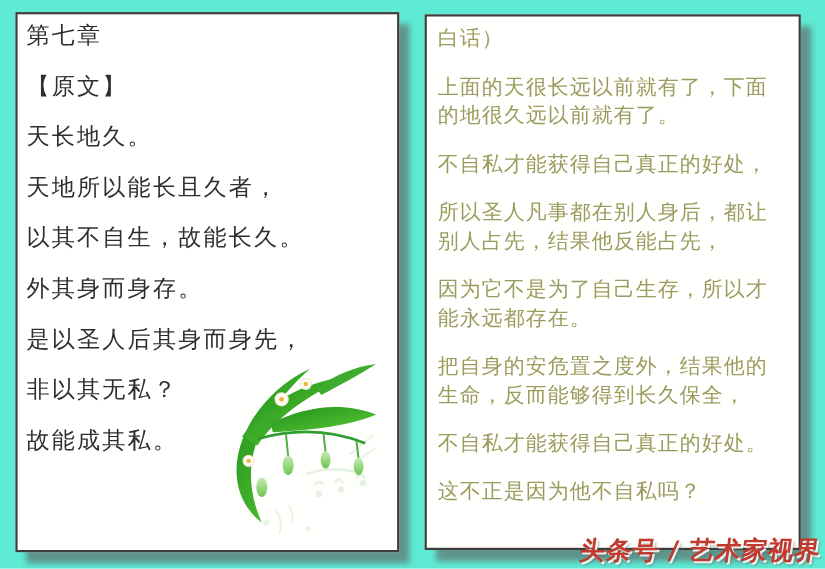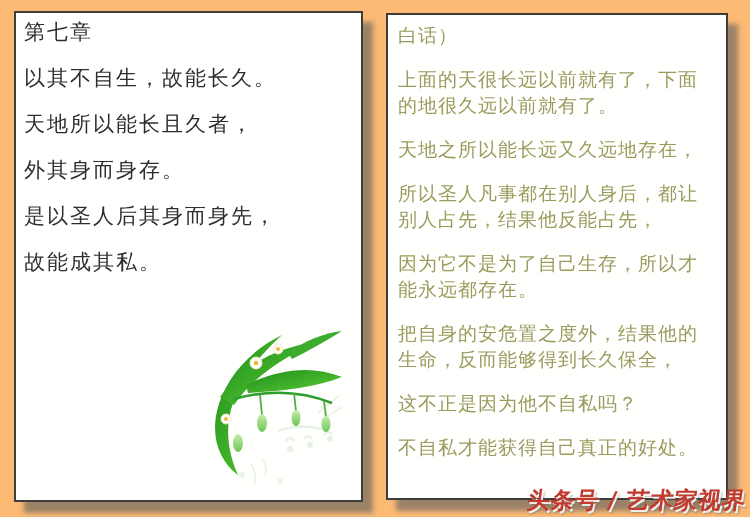--- a/index.html
+++ b/index.html
@@ -5,21 +5,21 @@
   html, body {
     margin: 0;
     padding: 0;
     background: #ffffff;
     font-family: "DejaVu Sans", sans-serif;
   }
   .canvas {
     position: relative;
     width: 750px;
     height: 517px;
-    background: #fdba74;
+    background: #5eead4;
     overflow: hidden;
   }
   .panel {
     position: absolute;
     background: #fffffe;
     border: 2px solid #3d3d3d;
     box-shadow: 10px 11px 5px rgba(95, 95, 95, 0.62);
     box-sizing: border-box;
   }
   .panel.left {
@@ -87,24 +87,27 @@
     white-space: nowrap;
   }
 </style>
 </head>
 <body>
 
 <div class="canvas">
 
   <section class="panel left">
     <div class="orig-line chapter">第七章</div>
+    <div class="orig-line">【原文】</div>
+    <div class="orig-line">天长地久。</div>
+    <div class="orig-line">天地所以能长且久者，</div>
     <div class="orig-line">以其不自生，故能长久。</div>
-    <div class="orig-line">天地所以能长且久者，</div>
     <div class="orig-line">外其身而身存。</div>
     <div class="orig-line">是以圣人后其身而身先，</div>
+    <div class="orig-line">非以其无私？</div>
     <div class="orig-line">故能成其私。</div>
 
     <svg class="plant" viewBox="0 0 158 168" aria-hidden="true">
       <defs>
         <linearGradient id="leafGrad" x1="0" y1="0" x2="1" y2="1">
           <stop offset="0" stop-color="#1e8f1e"></stop>
           <stop offset="1" stop-color="#5ecb33"></stop>
         </linearGradient>
         <linearGradient id="budGrad" x1="0" y1="0" x2="0" y2="1">
           <stop offset="0" stop-color="#c9ecb2"></stop>
@@ -145,23 +148,23 @@
         <circle cx="88" cy="26" r="2" fill="#f2b544"></circle>
         <circle cx="36" cy="96" r="5" fill="#fffdf2" stroke="#efe8d2" stroke-width="1"></circle>
         <circle cx="36" cy="96" r="2" fill="#f2b544"></circle>
       </g>
     </svg>
   </section>
 
   <section class="panel right">
     <div class="vern-header">白话）</div>
     <p class="vern-para">上面的天很长远以前就有了，下面的地很久远以前就有了。</p>
-    <p class="vern-para">天地之所以能长远又久远地存在，</p>
+    <p class="vern-para">不自私才能获得自己真正的好处，</p>
     <p class="vern-para">所以圣人凡事都在别人身后，都让别人占先，结果他反能占先，</p>
     <p class="vern-para">因为它不是为了自己生存，所以才能永远都存在。</p>
     <p class="vern-para">把自身的安危置之度外，结果他的生命，反而能够得到长久保全，</p>
+    <p class="vern-para">不自私才能获得自己真正的好处。</p>
     <p class="vern-para">这不正是因为他不自私吗？</p>
-    <p class="vern-para">不自私才能获得自己真正的好处。</p>
   </section>
 
   <div class="watermark">头条号 / 艺术家视界</div>
 
 </div>
 
 </body></html>

